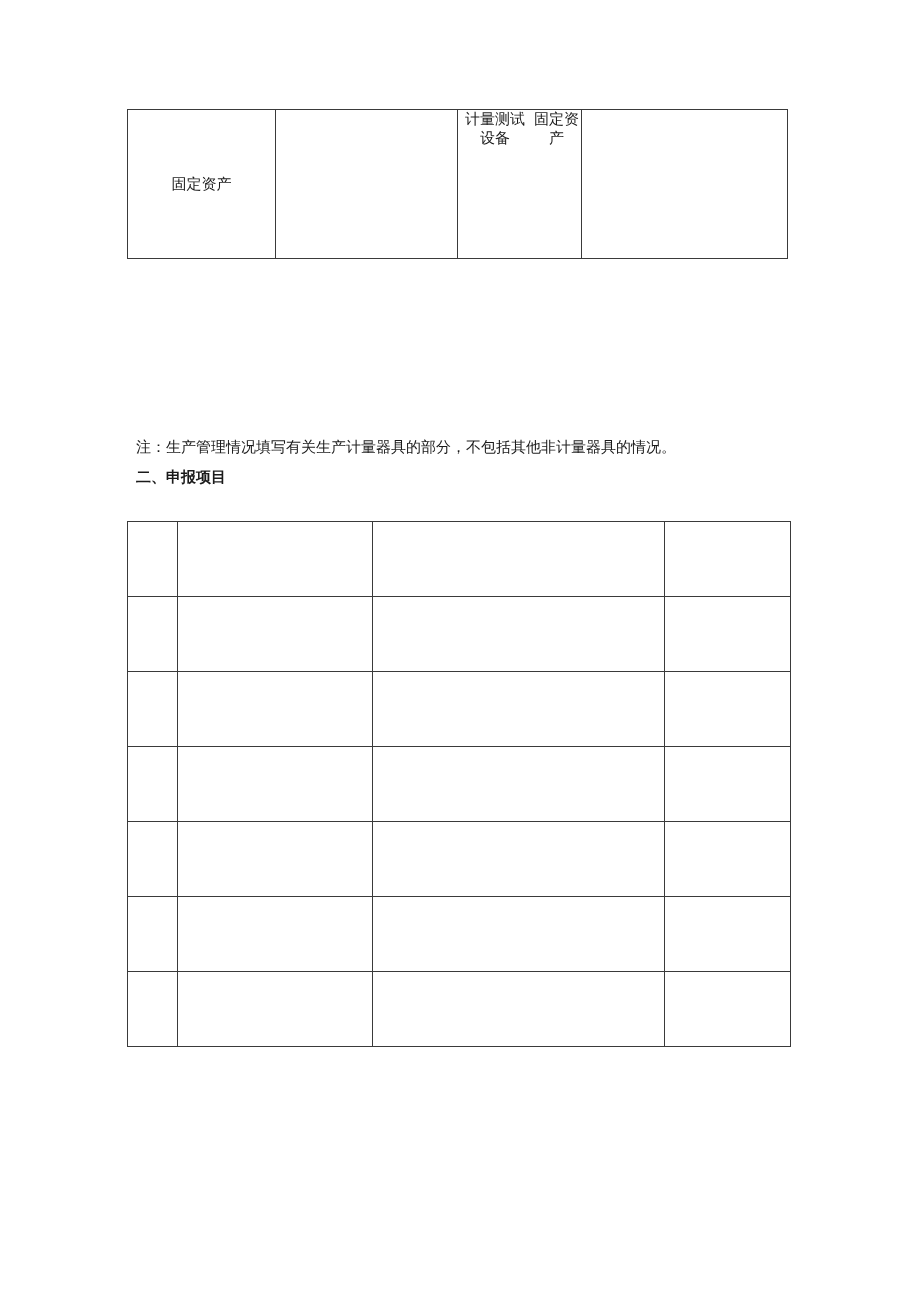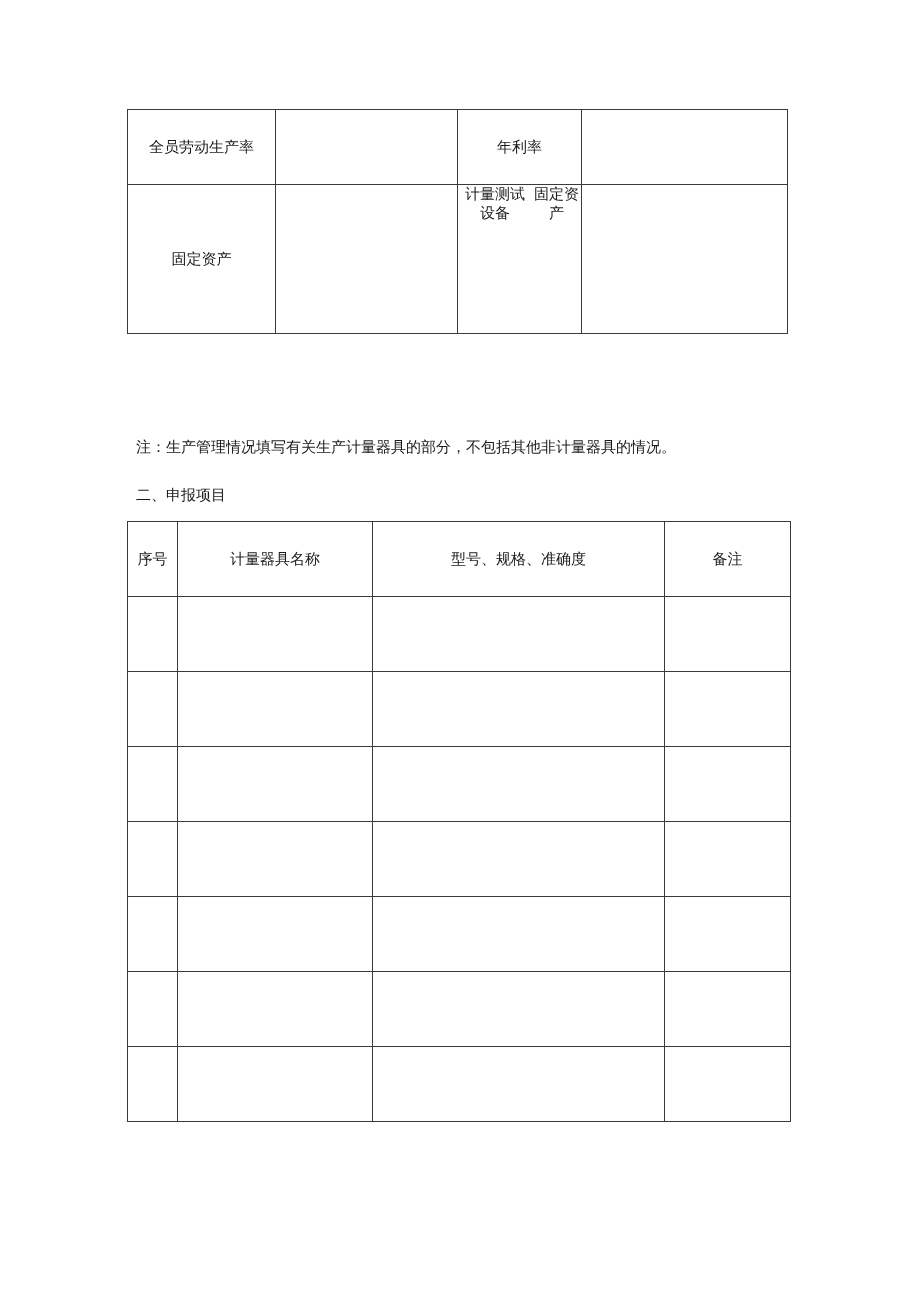--- a/index.html
+++ b/index.html
@@ -8,41 +8,35 @@
       font-family: "DejaVu Serif", "Liberation Serif", serif;
       color: #1a1a1a; font-size: 15px;
     }
     table { border-collapse: collapse; position: absolute; table-layout: fixed; }
     td { border: 1px solid #3a3a3a; text-align: center; vertical-align: middle; padding: 0; }
     #info-table { left: 127px; top: 109px; width: 660px; }
     #info-table tr.r1 td, #info-table tr.r2 td { height: 74px; }
     #info-table tr.r3 td { height: 148px; }
     .stack { display: flex; justify-content: space-around; height: 148px; }
     .note { position: absolute; left: 136px; top: 438px; text-align: center; }
-    .section { position: absolute; left: 136px; top: 486px; }
+    .section { position: absolute; left: 136px; top: 468px; font-weight: bold; }
     #items-table { left: 127px; top: 521px; width: 663px; }
     #items-table td { height: 74px; }
   </style>
 </head>
 <body>
 
 <table id="info-table">
   <colgroup>
       <col style="width:148px">
       <col style="width:182px">
       <col style="width:124px">
       <col style="width:206px">
     </colgroup>
   <tbody>
-      <tr class="r1">
-    <td>全员劳动生产率</td>
-    <td></td>
-    <td>年利率</td>
-    <td></td>
-  </tr>
   <tr class="r3">
     <td>固定资产</td>
     <td></td>
     <td>
       <div class="stack">
         <span>计量测试设备</span>
         <span>固定资产</span>
       </div>
     </td>
     <td></td>
@@ -54,26 +48,20 @@
 <div class="section">二、申报项目</div>
 
 <table id="items-table">
   <colgroup>
       <col style="width:50px">
       <col style="width:195px">
       <col style="width:292px">
       <col style="width:126px">
     </colgroup>
   <tbody>
-      <tr>
-    <td>序号</td>
-    <td>计量器具名称</td>
-    <td>型号、规格、准确度</td>
-    <td>备注</td>
-  </tr>
   <tr>
     <td></td>
     <td></td>
     <td></td>
     <td></td>
   </tr>
   <tr>
     <td></td>
     <td></td>
     <td></td>

